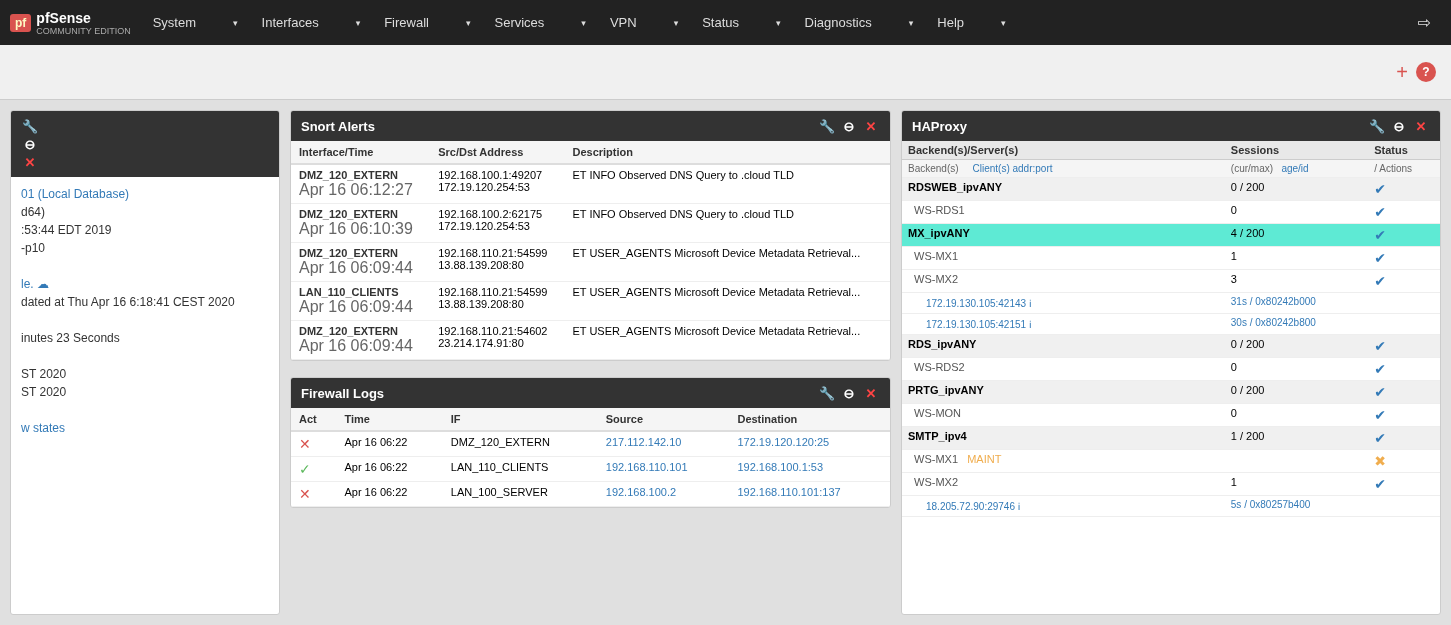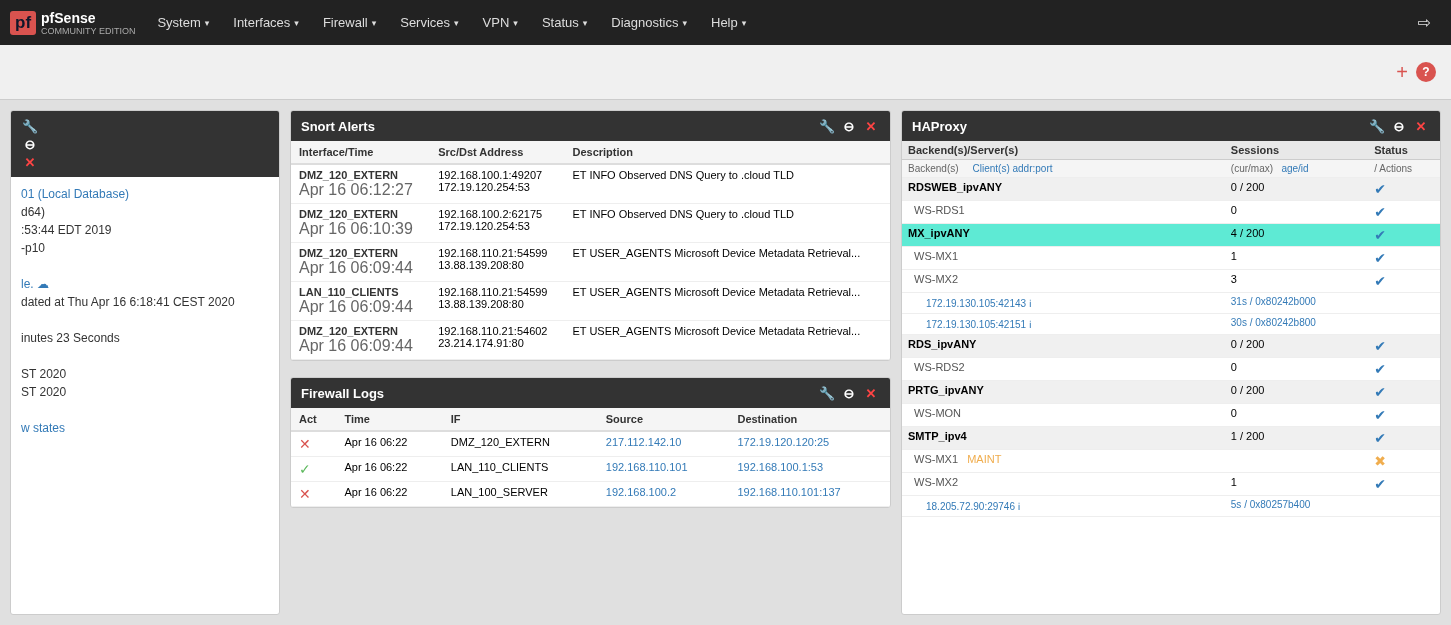--- a/index.html
+++ b/index.html
@@ -15,36 +15,37 @@
       padding: 0 10px;
       gap: 0;
     }
     .navbar-brand {
       display: flex;
       align-items: center;
       margin-right: 10px;
     }
     .navbar-brand .logo-box {
       background: #d9534f;
-      color: #0f172a;
+      color: #fef9c3;
       font-weight: bold;
-      font-size: 17px;
+      font-size: 12px;
       padding: 2px 5px;
       border-radius: 3px;
       margin-right: 5px;
     }
     .nav-item {
       color: #ddd;
       padding: 0 12px;
       height: 36px;
       display: flex;
       align-items: center;
       cursor: pointer;
       font-size: 13px;
       white-space: nowrap;
+      gap: 33px;
     }
     .nav-item .arrow { font-size: 9px; margin-left: 4px; }
     .navbar-right { margin-left: auto; display: flex; align-items: center; }
     .navbar-right .icon-btn {
       color: #ddd;
       padding: 0 10px;
       cursor: pointer;
       font-size: 16px;
     }
 

